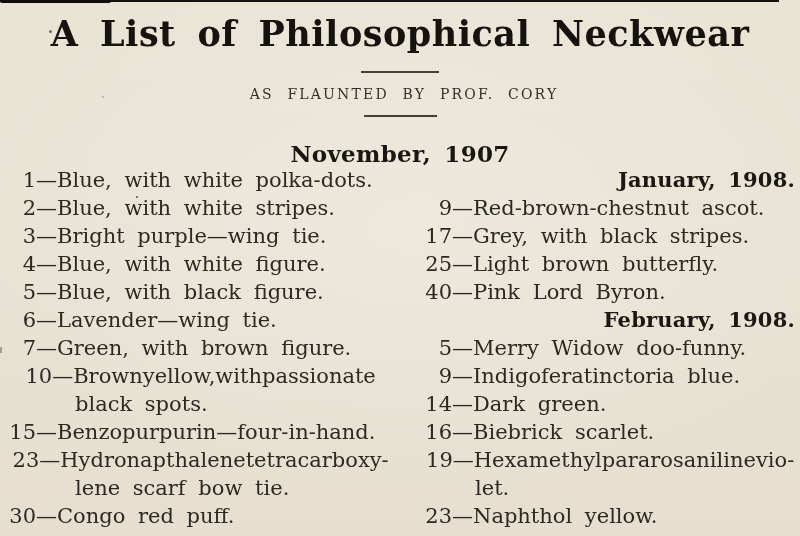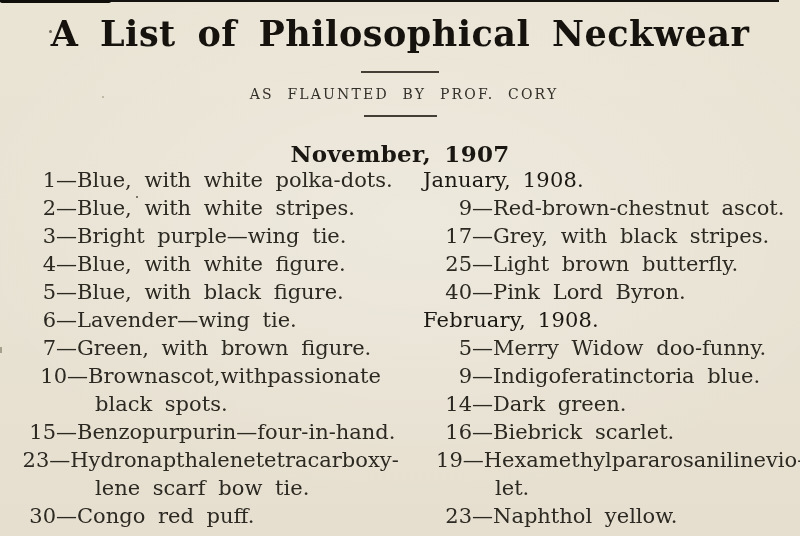--- a/index.html
+++ b/index.html
@@ -72,41 +72,41 @@
 
   
   .col {
     position: absolute;
     top: 166px;
     font-size: 21px;
   }
   .col-left  { left: 8px;   width: 384px; }
   .col-right { left: 403px; width: 392px; }
 
-  .row { height: 28px; line-height: 28px; margin-left: 20px; }
+  .row { height: 28px; line-height: 28px; }
   .line { white-space: nowrap; word-spacing: 6px; }
   .line.fill {
     display: flex;
     justify-content: center;
     word-spacing: 0;
   }
   .numdash {
     display: inline-block;
     text-align: right;
     white-space: pre;
     word-spacing: 0;
   }
   .col-left  .numdash { width: 49px; }
   .col-right .numdash { width: 70px; }
   .col-left  .cont { padding-left: 67px; }
   .col-right .cont { padding-left: 72px; }
 
   .month-heading {
-    text-align: left;
-    font-weight: normal;
+    text-align: right;
+    font-weight: bold;
     word-spacing: 5px;
     letter-spacing: 0.2px;
     color: #1b1813;
   }
 </style>
 </head>
 <body>
 
 <div class="page">
 
@@ -143,21 +143,21 @@
       </div>
       <div class="item">
         <div class="line row first"><span class="prefix"><span class="numdash">6—</span>Lavender—wing</span> tie.</div>
       </div>
       <div class="item">
         <div class="line row first"><span class="prefix"><span class="numdash">7—</span>Green,</span> with brown figure.</div>
       </div>
       <div class="item">
         <div class="line row first fill">
           <span class="prefix"><span class="numdash">10—</span>Brown</span>
-          <span>ascot,</span>
+          <span>yellow,</span>
           <span>with</span>
           <span>passionate</span>
         </div>
         <div class="line row cont">black spots.</div>
       </div>
       <div class="item">
         <div class="line row first"><span class="prefix"><span class="numdash">15—</span>Benzopurpurin—four-in-hand.</span></div>
       </div>
       <div class="item">
         <div class="line row first fill">

